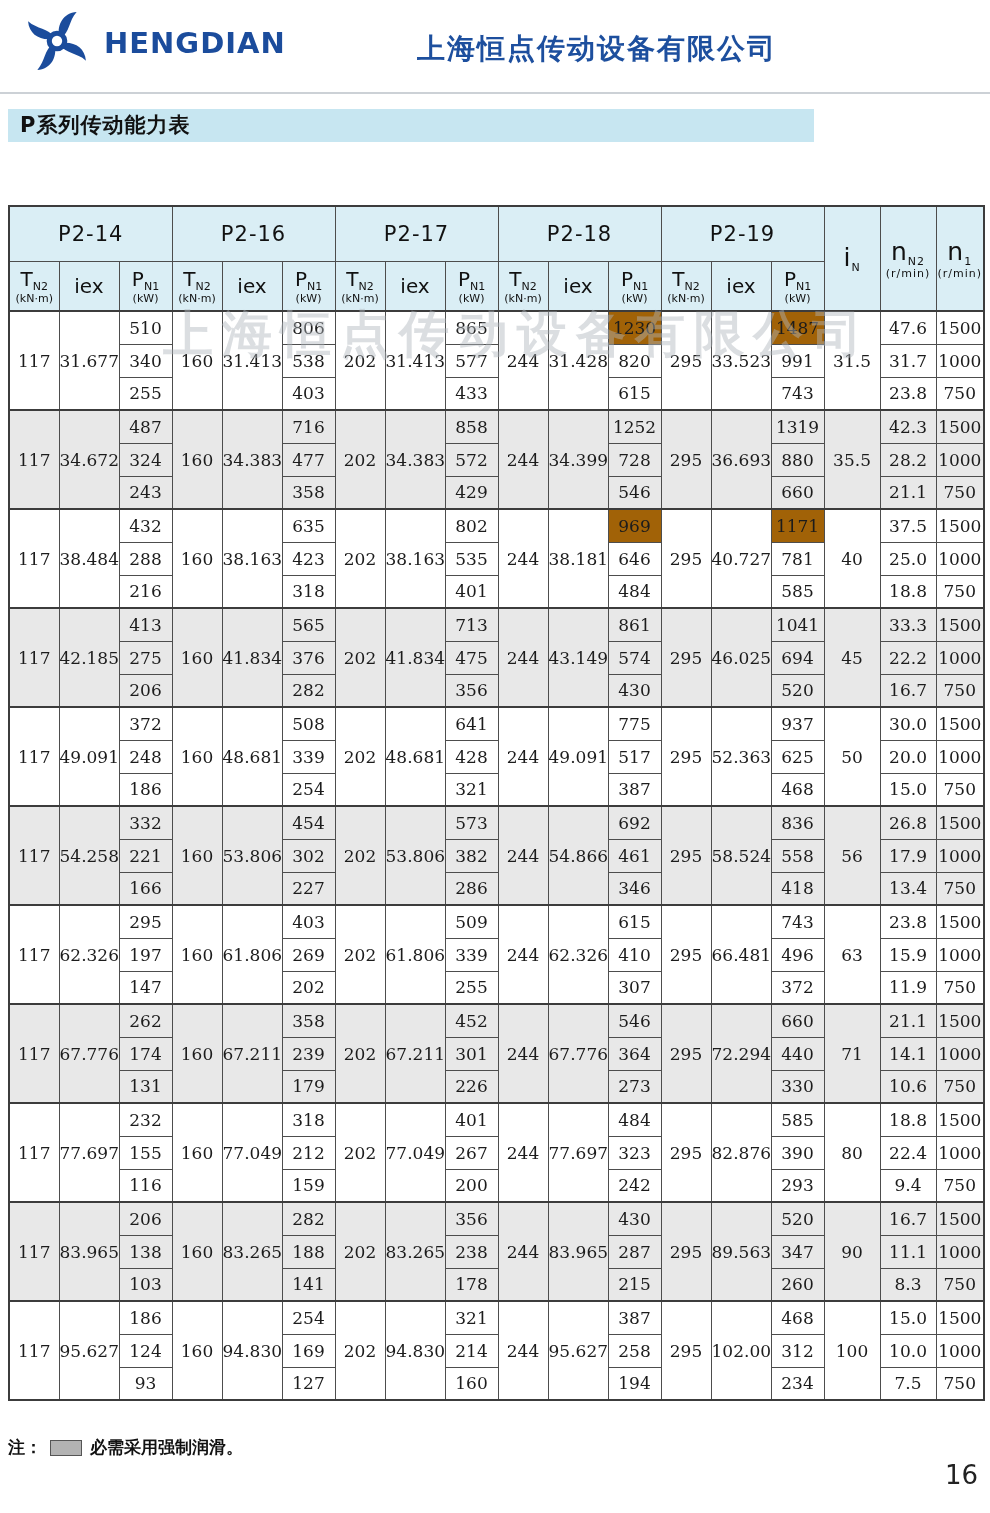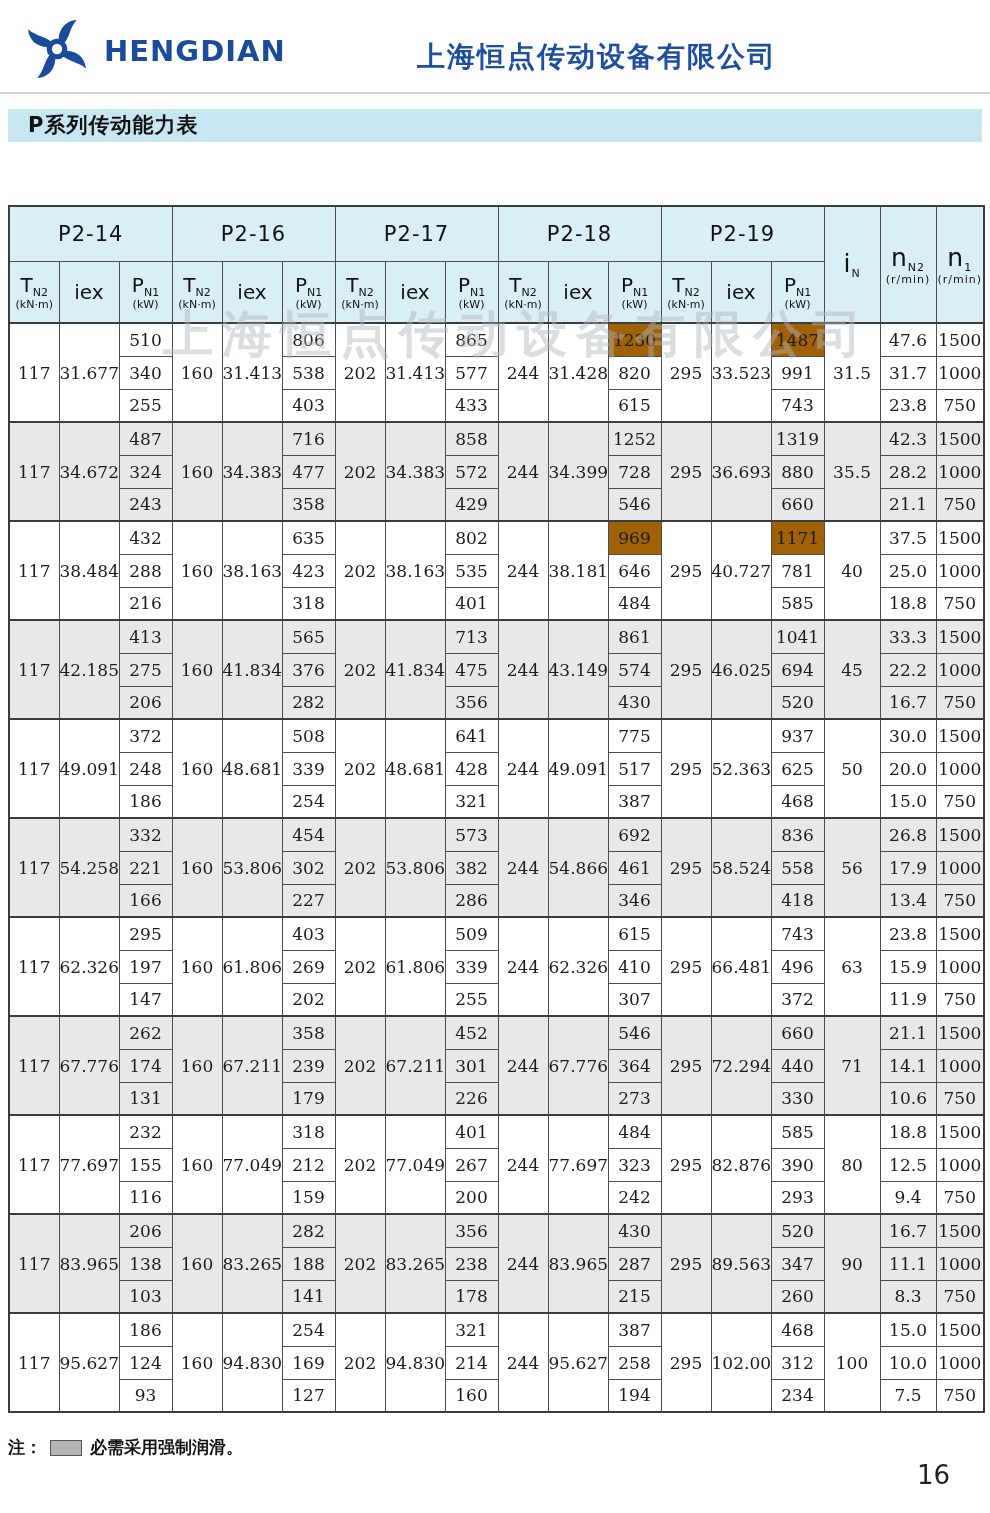--- a/index.html
+++ b/index.html
@@ -1,39 +1,39 @@
 <!DOCTYPE html>
 <html><head>
 <meta charset="utf-8">
 <style>
   * { margin:0; padding:0; box-sizing:border-box; }
   html,body { background:#ffffff; }
   body { width:990px; height:1513px; position:relative; font-family:"DejaVu Sans", sans-serif; color:#111; }
   .page { position:absolute; inset:0; overflow:hidden; }
 
   
-  .hdr { position:absolute; top:8px; left:0; width:789px; height:92px; }
+  .hdr { position:absolute; top:0; left:0; width:789px; height:92px; }
   .logo { position:absolute; left:26px; top:10px; display:flex; align-items:center; gap:16px; }
   .logo-text { color:#1b4c9c; font-size:29px; font-weight:bold; letter-spacing:1px; }
   .company { position:absolute; right:12px; top:30px; color:#1d4f9e; font-size:28px; font-weight:bold;
              font-family:"DejaVu Serif", serif; letter-spacing:2px; }
   .rule { position:absolute; top:92px; left:0; width:990px; height:2px; background:#ccd1d6; }
 
   
-  .title-bar { position:absolute; top:109px; left:8px; width:974px; height:33px; background:#c7e6f1;
-               font-size:21px; font-weight:bold; line-height:33px; padding-left:20px; letter-spacing:1px; }
+  .title-bar { position:absolute; top:109px; left:8px; width:806px; height:33px; background:#c7e6f1;
+               font-size:21px; font-weight:bold; line-height:33px; padding-left:12px; letter-spacing:1px; }
   .subtitle { position:absolute; top:157px; left:8px; font-size:21px; font-weight:bold; letter-spacing:2px; }
 
   
   .table-wrap { position:absolute; top:205px; left:8px; width:974px; }
   table { border-collapse:collapse; table-layout:fixed; width:974px; border:2px solid #3c3c3c; }
   th, td { border:1px solid #4d4d4d; text-align:center; vertical-align:middle; overflow:hidden; padding:0; }
   thead th { background:#daeef5; font-weight:normal; }
   thead tr.r1 { height:55px;margin-left:8px; }
-  thead tr.r2 { height:62px; }
+  thead tr.r2 { height:50px; }
   .ghead { font-size:21px; letter-spacing:1px; }
   th .base { font-size:20px; }
   th sub { font-size:11px; }
   th .unit { font-size:11px; margin-top:-1px;text-align:center; }
   th.bigsym .base { font-size:25px; }
   tbody tr { height:33px; }
   tbody td { font-family:"DejaVu Serif", serif; font-size:17px; color:#1c1c1c; background:#ffffff; }
   tbody tr.shade td { background:#e8e8e8; }
   tbody td.forced { background:#a16207; }
   tbody tr.bstart td { border-top:2px solid #3c3c3c; }
@@ -41,21 +41,21 @@
   
   .wm-company { position:absolute; top:96px; left:155px; font-size:50px; letter-spacing:9px; white-space:nowrap;
                 color:rgba(175,181,188,0.45); pointer-events:none; z-index:5; font-weight:bold; }
   .wm-big { position:absolute; top:420px; left:255px; font-size:310px; line-height:1; font-style:italic; font-weight:bold;
             font-family:"DejaVu Serif", serif; color:rgba(150,156,162,0.38); pointer-events:none; z-index:5; }
 
   
   .note { position:absolute; top:1436px; left:8px; display:flex; align-items:center; gap:8px;
           font-size:17px; font-weight:bold; }
   .swatch { display:inline-block; width:32px; height:16px; background:#b3b3b3; border:1px solid #555; }
-  .page-num { position:absolute; top:1460px; right:40px; font-size:26px; color:#222; }
+  .page-num { position:absolute; top:1460px; right:12px; font-size:26px; color:#222; }
 </style>
 </head>
 <body>
 
 <div class="page">
 
   <div class="hdr">
     <div class="logo">
       <span>
         <svg width="62" height="62" viewBox="-30 -30 60 60" aria-hidden="true">
@@ -452,21 +452,21 @@
             <td rowspan="3" class="nominal-ratio-cell">80</td>
             <td class="output-speed-cell">18.8</td>
             <td class="input-speed-cell">1500</td>
           </tr>
           <tr>
             <td class="power-cell">155</td>
             <td class="power-cell">212</td>
             <td class="power-cell">267</td>
             <td class="power-cell">323</td>
             <td class="power-cell">390</td>
-            <td class="output-speed-cell">12.5</td>
+            <td class="output-speed-cell">22.4</td>
             <td class="input-speed-cell">1000</td>
           </tr>
           <tr>
             <td class="power-cell">116</td>
             <td class="power-cell">159</td>
             <td class="power-cell">200</td>
             <td class="power-cell">242</td>
             <td class="power-cell">293</td>
             <td class="output-speed-cell">9.4</td>
             <td class="input-speed-cell">750</td>

